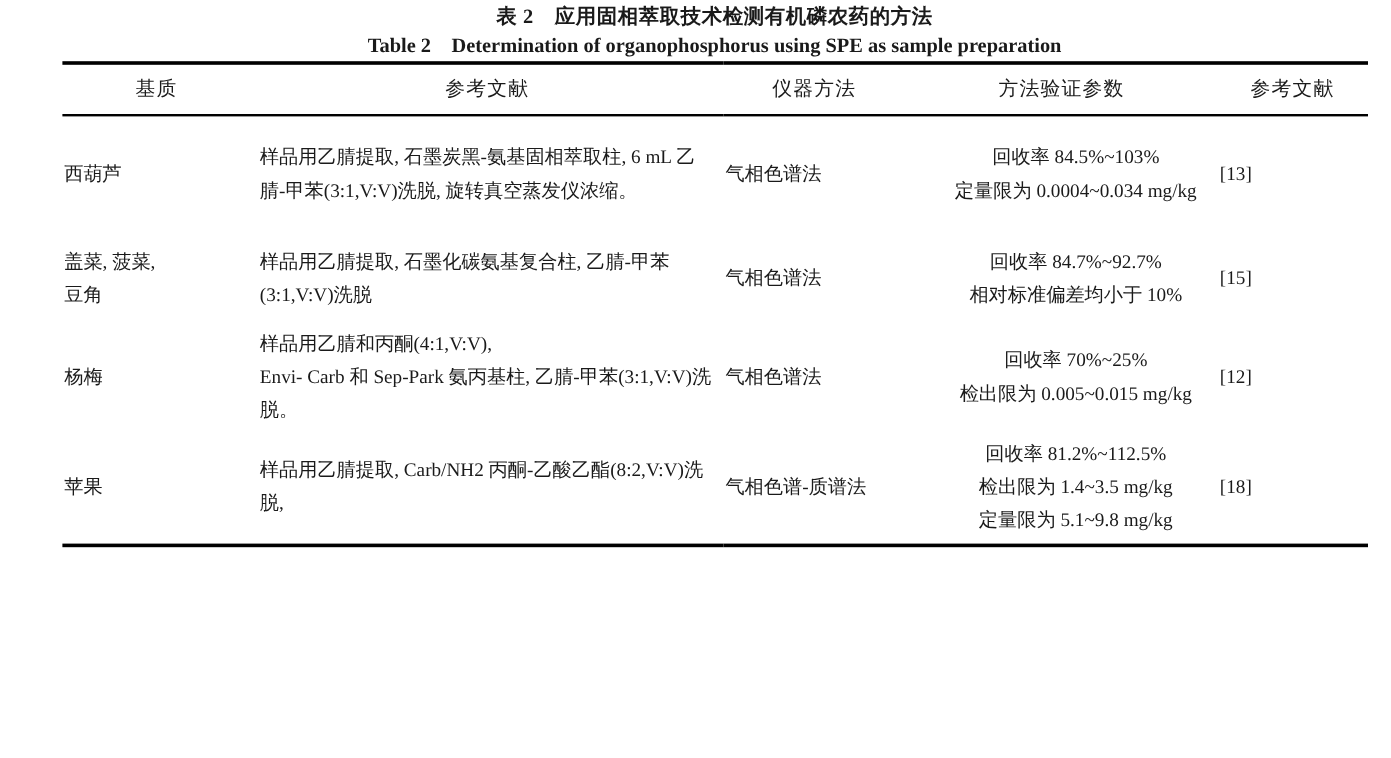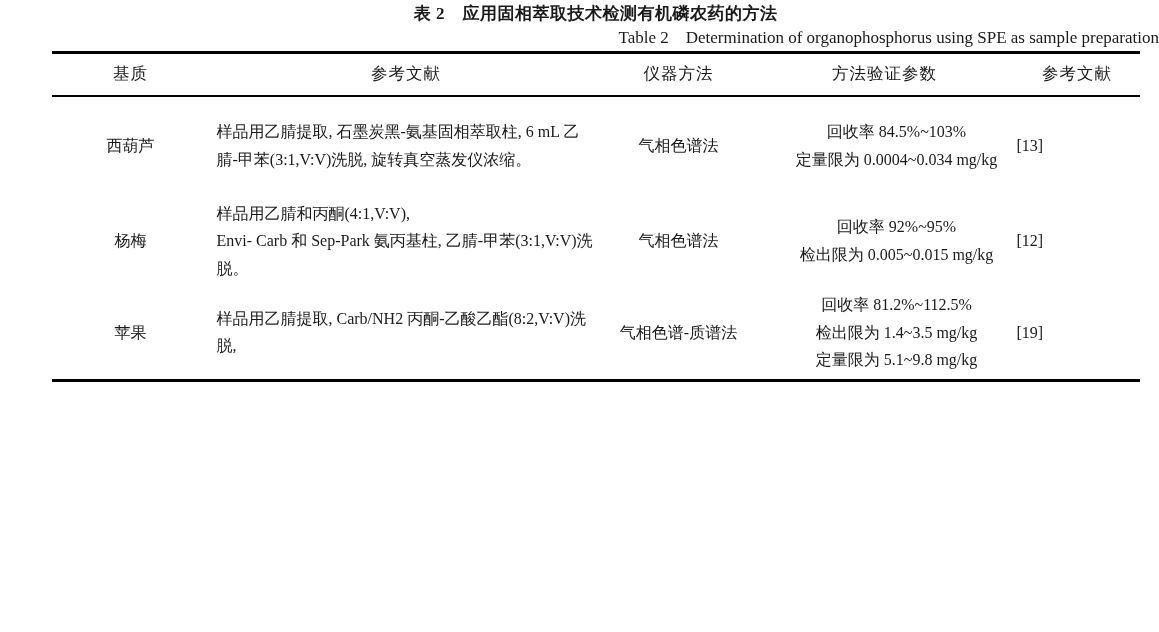--- a/index.html
+++ b/index.html
@@ -14,22 +14,22 @@
   }
   .page { width: 1159px; height: 632px; padding-top: 2px; padding-left: 32px; }
   .title-zh {
     text-align: center;
     font-weight: bold;
     font-size: 17px;
     line-height: 24px;
     letter-spacing: 0.5px;
   }
   .title-en {
-    text-align: right;
-    font-weight: normal;
+    text-align: center;
+    font-weight: bold;
     font-size: 17px;
     line-height: 23px;
   }
   table.paper-table {
     width: 1088px;
     margin: 2px auto 0 auto;
     border-collapse: collapse;
     border-top: 3px solid #000;
     border-bottom: 3.5px solid #000;
     table-layout: fixed;
@@ -46,23 +46,23 @@
     text-align: center;
     padding: 4px 2px;
     letter-spacing: 1px;
   }
   td {
     font-size: 16px;
     vertical-align: middle;
     line-height: 1.72;
     padding: 4px 2px;
   }
-  .cell-matrix   { text-align: center; white-space: pre-line; margin-top: 34px; }
+  .cell-matrix   { text-align: left; white-space: pre-line; margin-top: 34px; }
   .cell-extract  { text-align: left; white-space: pre-line; padding-left: 7px; padding-right: 4px; }
-  .cell-instr    { text-align: center; }
+  .cell-instr    { }
   .cell-valid    { text-align: center; white-space: pre-line; padding-left: 26px; }
   .cell-ref      { }
   tr.r1 { height: 100px; }
   tr.r2 { height: 100px; }
   tr.r3 { height: 74px; }
   tr.r4 { height: 67px; }
   tr.r5 { height: 90px; }
   tr.r6 { height: 94px; }
 </style>
 </head>
@@ -91,33 +91,42 @@
     </thead>
     <tbody>
       <tr class="r1">
         <td class="cell-matrix">西葫芦</td>
         <td class="cell-extract">样品用乙腈提取, 石墨炭黑-氨基固相萃取柱, 6 mL 乙腈-甲苯(3:1,V:V)洗脱, 旋转真空蒸发仪浓缩。</td>
         <td class="cell-instr">气相色谱法</td>
         <td class="cell-valid">回收率 84.5%~103%
 定量限为 0.0004~0.034 mg/kg</td>
         <td class="cell-ref">[13]</td>
       </tr>
+      <tr class="r3">
+        <td class="cell-matrix">盖菜, 菠菜,
+豆角</td>
+        <td class="cell-extract">样品用乙腈提取, 石墨化碳氨基复合柱, 乙腈-甲苯(3:1,V:V)洗脱</td>
+        <td class="cell-instr">气相色谱法</td>
+        <td class="cell-valid">回收率 84.7%~92.7%
+相对标准偏差均小于 10%</td>
+        <td class="cell-ref">[15]</td>
+      </tr>
       <tr class="r5">
         <td class="cell-matrix">杨梅</td>
         <td class="cell-extract">样品用乙腈和丙酮(4:1,V:V),
 Envi- Carb 和 Sep-Park 氨丙基柱, 乙腈-甲苯(3:1,V:V)洗脱。</td>
         <td class="cell-instr">气相色谱法</td>
-        <td class="cell-valid">回收率 92%~95%
+        <td class="cell-valid">回收率 70%~25%
 检出限为 0.005~0.015 mg/kg</td>
         <td class="cell-ref">[12]</td>
       </tr>
       <tr class="r6">
         <td class="cell-matrix">苹果</td>
         <td class="cell-extract">样品用乙腈提取, Carb/NH2 丙酮-乙酸乙酯(8:2,V:V)洗脱,</td>
         <td class="cell-instr">气相色谱-质谱法</td>
         <td class="cell-valid">回收率 81.2%~112.5%
 检出限为 1.4~3.5 mg/kg
 定量限为 5.1~9.8 mg/kg</td>
-        <td class="cell-ref">[19]</td>
+        <td class="cell-ref">[18]</td>
       </tr>
     </tbody>
   </table>
 </div>
 
 </body></html>

